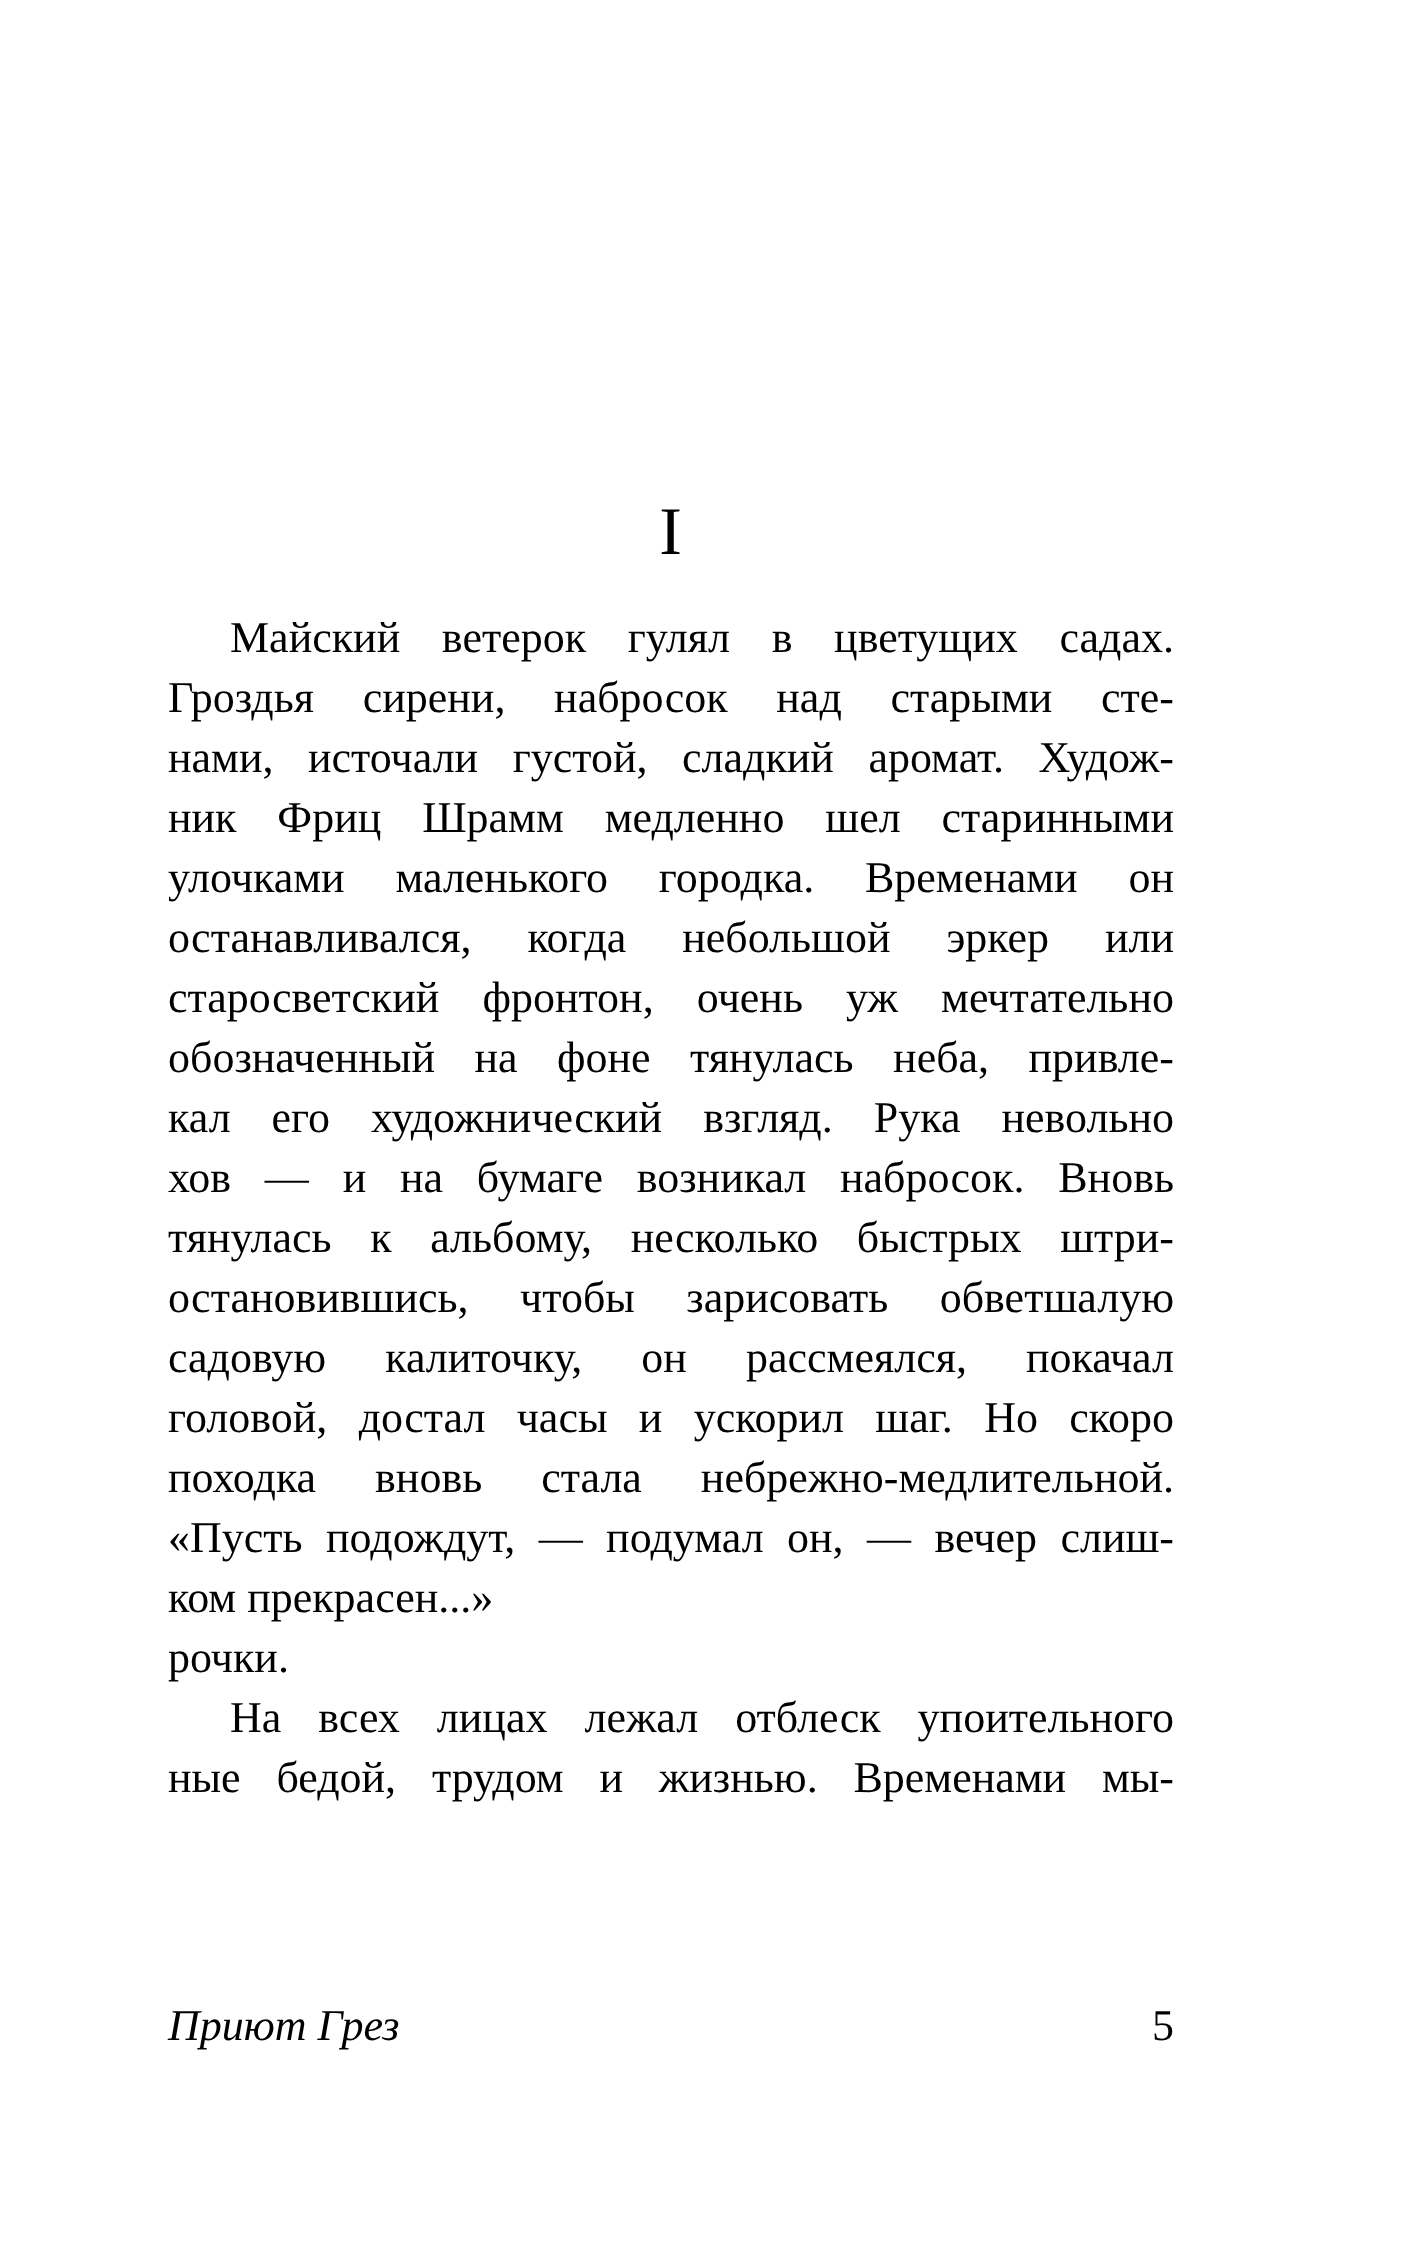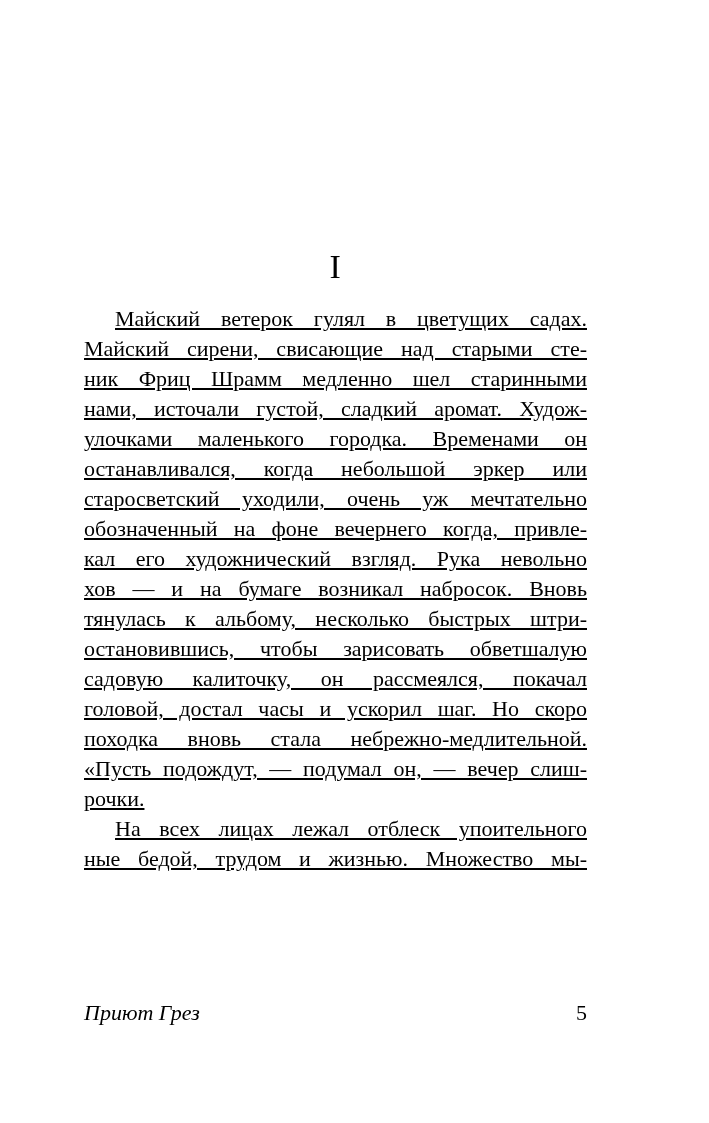--- a/index.html
+++ b/index.html
@@ -26,21 +26,20 @@
     line-height: 34px;
     font-weight: normal;
     letter-spacing: 0.5px;
   }
   .body-text {
     position: absolute;
     top: 304px;
     left: 84px;
     width: 503px;
     font-size: 22px;
-    text-decoration: underline;
   }
   .line {
     height: 30px;
     line-height: 30px;
     white-space: nowrap;
     text-align: left;
   }
   .line.just {
     white-space: normal;
     text-align: justify;
@@ -69,38 +68,39 @@
 </style>
 </head>
 <body>
 
 <div class="page">
 
   <div class="chapter-heading">I</div>
 
   <div class="body-text" id="body-text">
       <div class="line indent just">Майский ветерок гулял в цветущих садах.</div>
-      <div class="line just">Майский сирени, свисающие над старыми сте-</div>
+      <div class="line just">Гроздья сирени, набросок над старыми сте-</div>
+      <div class="line just">нами, источали густой, сладкий аромат. Худож-</div>
       <div class="line just">ник Фриц Шрамм медленно шел старинными</div>
-      <div class="line just">нами, источали густой, сладкий аромат. Худож-</div>
       <div class="line just">улочками маленького городка. Временами он</div>
       <div class="line just">останавливался, когда небольшой эркер или</div>
-      <div class="line just">старосветский уходили, очень уж мечтательно</div>
-      <div class="line just">обозначенный на фоне вечернего когда, привле-</div>
+      <div class="line just">старосветский фронтон, очень уж мечтательно</div>
+      <div class="line just">обозначенный на фоне тянулась неба, привле-</div>
       <div class="line just">кал его художнический взгляд. Рука невольно</div>
       <div class="line just">хов — и на бумаге возникал набросок. Вновь</div>
       <div class="line just">тянулась к альбому, несколько быстрых штри-</div>
       <div class="line just">остановившись, чтобы зарисовать обветшалую</div>
       <div class="line just">садовую калиточку, он рассмеялся, покачал</div>
       <div class="line just">головой, достал часы и ускорил шаг. Но скоро</div>
       <div class="line just">походка вновь стала небрежно-медлительной.</div>
       <div class="line just">«Пусть подождут, — подумал он, — вечер слиш-</div>
+      <div class="line">ком прекрасен...»</div>
       <div class="line">рочки.</div>
       <div class="line indent just">На всех лицах лежал отблеск упоительного</div>
-      <div class="line just">ные бедой, трудом и жизнью. Множество мы-</div>
+      <div class="line just">ные бедой, трудом и жизнью. Временами мы-</div>
     </div>
 
   <div class="footer">
     <span class="running-title">Приют Грез</span>
     <span class="page-number">5</span>
   </div>
 
 </div>
 
 </body></html>

